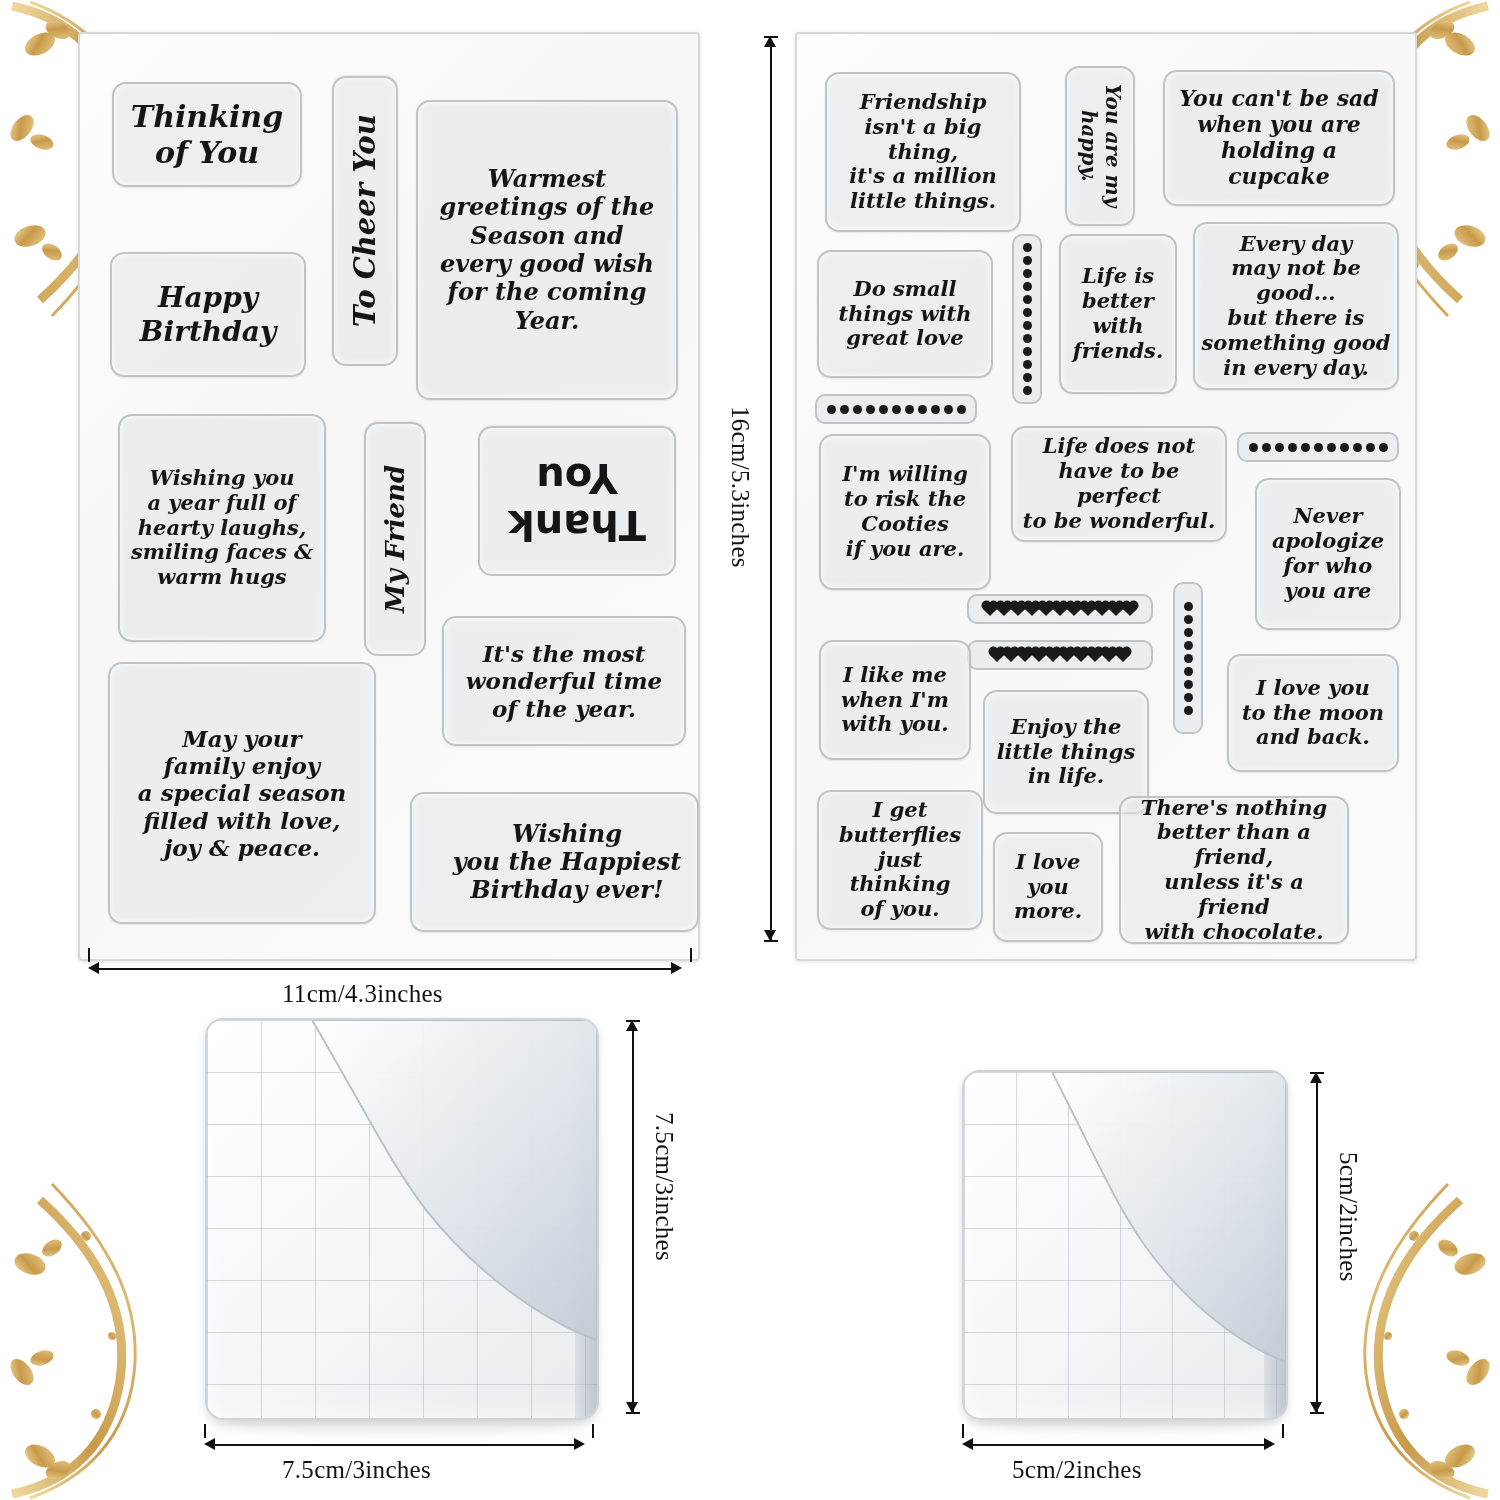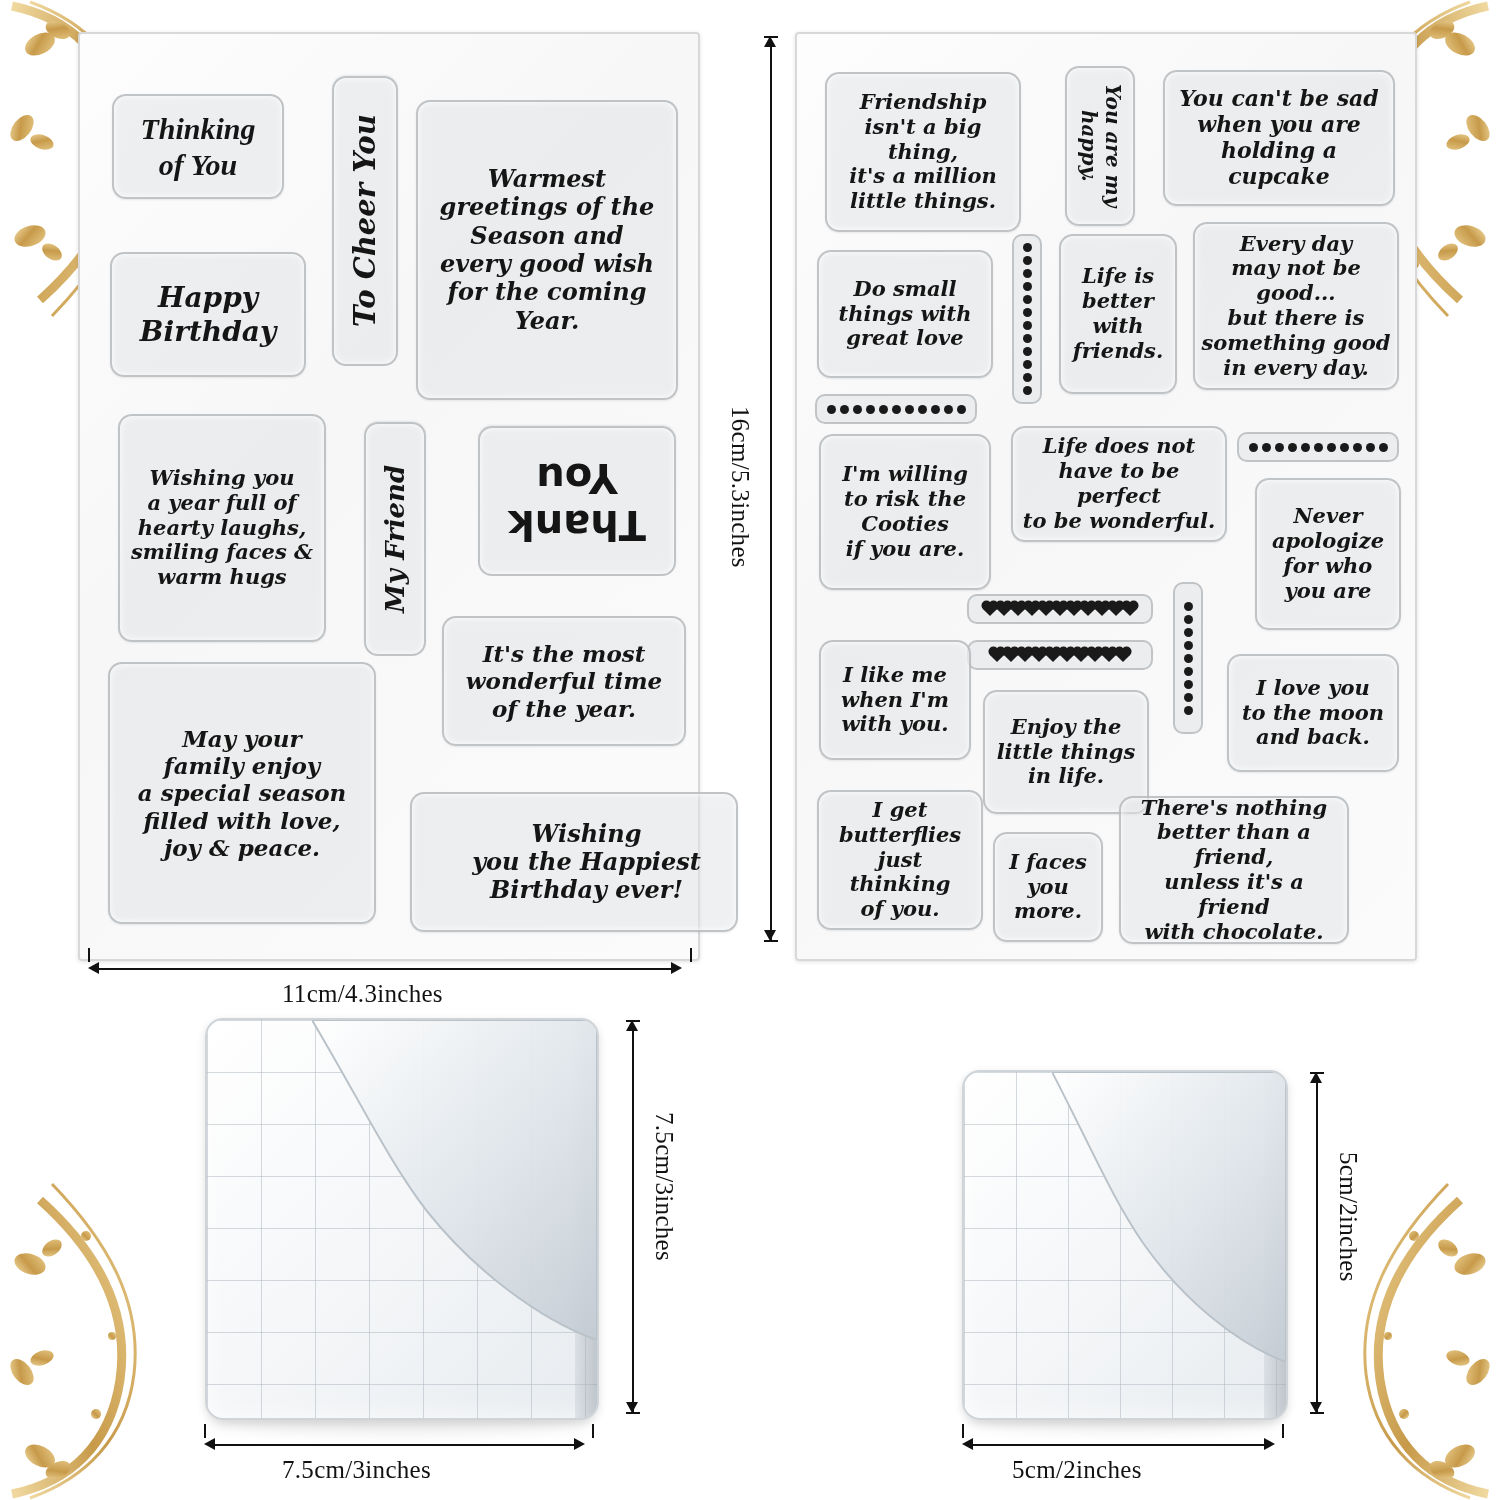--- a/index.html
+++ b/index.html
@@ -240,21 +240,21 @@
     <ellipse cx="30" cy="236" rx="16" ry="10" transform="rotate(-18 30 236)"></ellipse>
     <ellipse cx="52" cy="252" rx="11" ry="7" transform="rotate(36 52 252)"></ellipse>
     <circle cx="96" cy="86" r="5"></circle>
       <circle cx="112" cy="164" r="4"></circle>
       <circle cx="86" cy="264" r="5"></circle>
   </g>
 </svg>
 
 <div class="sheet" id="sheet-left">
 
-  <div class="stamp script" style="left:32px; top:60px; width:172px; height:105px; font-size:30px;font-family:Liberation Serif, serif;">Thinking
+  <div class="stamp script" style="left:32px; top:48px; width:190px; height:105px; font-size:30px;">Thinking
 of You</div>
 
   <div class="stamp script vert-lt" style="left:252px; top:42px; width:66px; height:290px; font-size:29px;">To Cheer You</div>
 
   <div class="stamp script" style="left:336px; top:38px; width:262px; height:300px; font-size:24px;margin-top:28px;">Warmest
 greetings of the
 Season and
 every good wish
 for the coming
 Year.</div>
@@ -276,21 +276,21 @@
   <div class="stamp script" style="left:362px; top:582px; width:244px; height:130px; font-size:23px;">It's the most
 wonderful time
 of the year.</div>
 
   <div class="stamp script" style="left:28px; top:628px; width:268px; height:262px; font-size:23px;">May your
 family enjoy
 a special season
 filled with love,
 joy &amp; peace.</div>
 
-  <div class="stamp script" style="left:330px; top:758px; width:328px; height:140px; font-size:24px;padding-left:31px;">Wishing
+  <div class="stamp script" style="left:330px; top:758px; width:289px; height:140px; font-size:24px;padding-left:31px;">Wishing
 you the Happiest
 Birthday ever!</div>
 </div>
 
 <div class="sheet" id="sheet-right">
 
   <div class="stamp script" style="left:28px; top:38px; width:196px; height:160px; font-size:21px;">Friendship
 isn't a big thing,
 it's a million
 little things.</div>
@@ -422,21 +422,21 @@
 
   <div class="stamp script" style="left:430px; top:620px; width:172px; height:118px; font-size:21px;">I love you
 to the moon
 and back.</div>
 
   <div class="stamp script" style="left:20px; top:756px; width:166px; height:140px; font-size:21px;">I get
 butterflies
 just thinking
 of you.</div>
 
-  <div class="stamp script" style="left:196px; top:798px; width:110px; height:110px; font-size:21px;">I faces
+  <div class="stamp script" style="left:196px; top:798px; width:110px; height:110px; font-size:21px;">I love
 you
 more.</div>
 
   <div class="stamp script" style="left:322px; top:762px; width:230px; height:148px; font-size:21px;">There's nothing
 better than a friend,
 unless it's a friend
 with chocolate.</div>
 </div>
 
 <div class="arrow-line arrow-h" style="left:96px; top:968px; width:582px;"></div>

